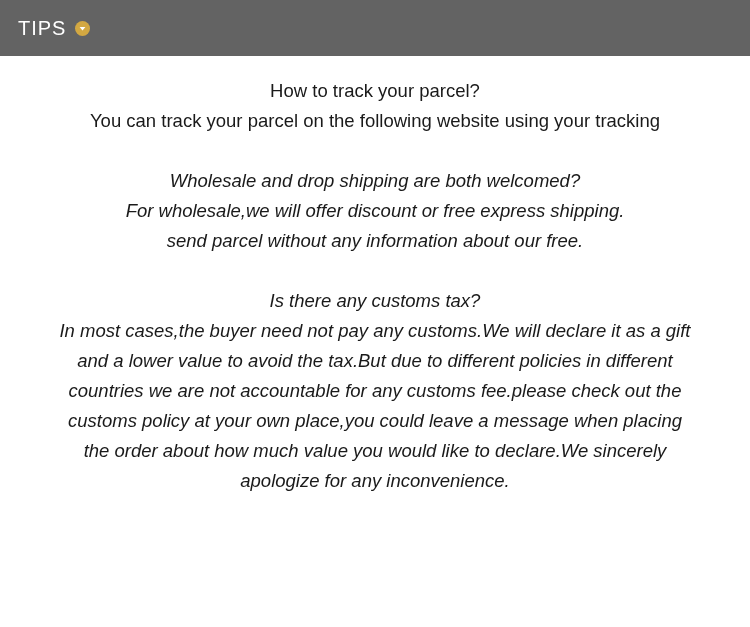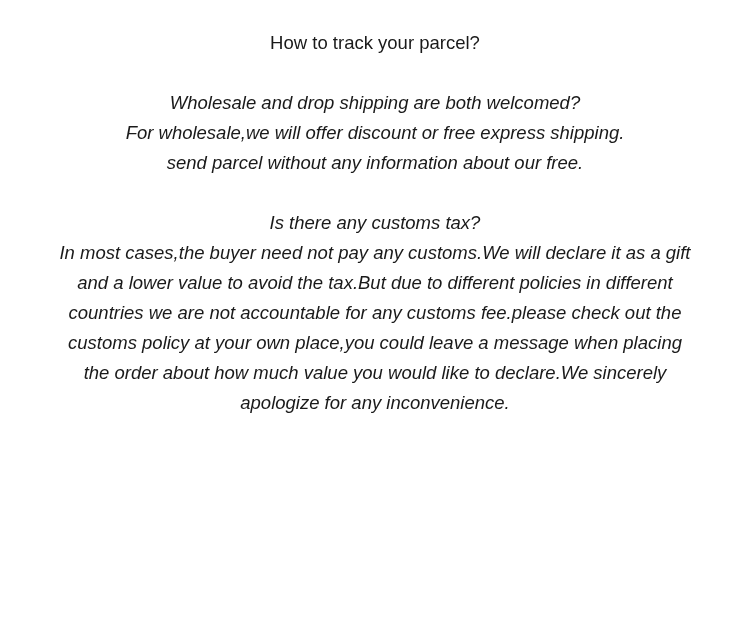--- a/index.html
+++ b/index.html
@@ -42,21 +42,21 @@
     background: #d3a842;
     margin-left: 9px;
     display: inline-flex;
     align-items: center;
     justify-content: center;
   }
   .tips-badge svg {
     display: block;
   }
   .content {
-    padding-top: 28px;
+    padding-top: 20px;
     text-align: center;
   }
   .block {
     font-size: 18.5px;
     line-height: 30px;
     color: #1a1a1a;
     text-align: center;
     padding: 0 22px;
     font-family: "Liberation Sans", sans-serif;
   }
@@ -69,25 +69,34 @@
   }
   .q {
     margin: 0;
   }
 </style>
 </head>
 <body>
 
 <div class="page">
 
+  <div class="tips-bar">
+    <span class="tips-label">TIPS</span>
+    <span class="tips-badge">
+      <svg width="9" height="9" viewBox="0 0 9 9" aria-hidden="true">
+        <polygon points="1.6,3 7.4,3 4.5,6.4" fill="#ffffff"></polygon>
+      </svg>
+    </span>
+  </div>
 
   <div class="content">
 
     <div class="block">
       <p class="q">How to track your parcel?</p>
+      <p>You can track your parcel on the following website using your tracking</p>
     </div>
 
     <div class="block spaced">
       <p class="q">Wholesale and drop shipping are both welcomed?</p>
       <p>For wholesale,we will offer discount or free express shipping.</p>
       <p>send parcel without any information about our free.</p>
     </div>
 
     <div class="block spaced">
       <p class="q">Is there any customs tax?</p>

